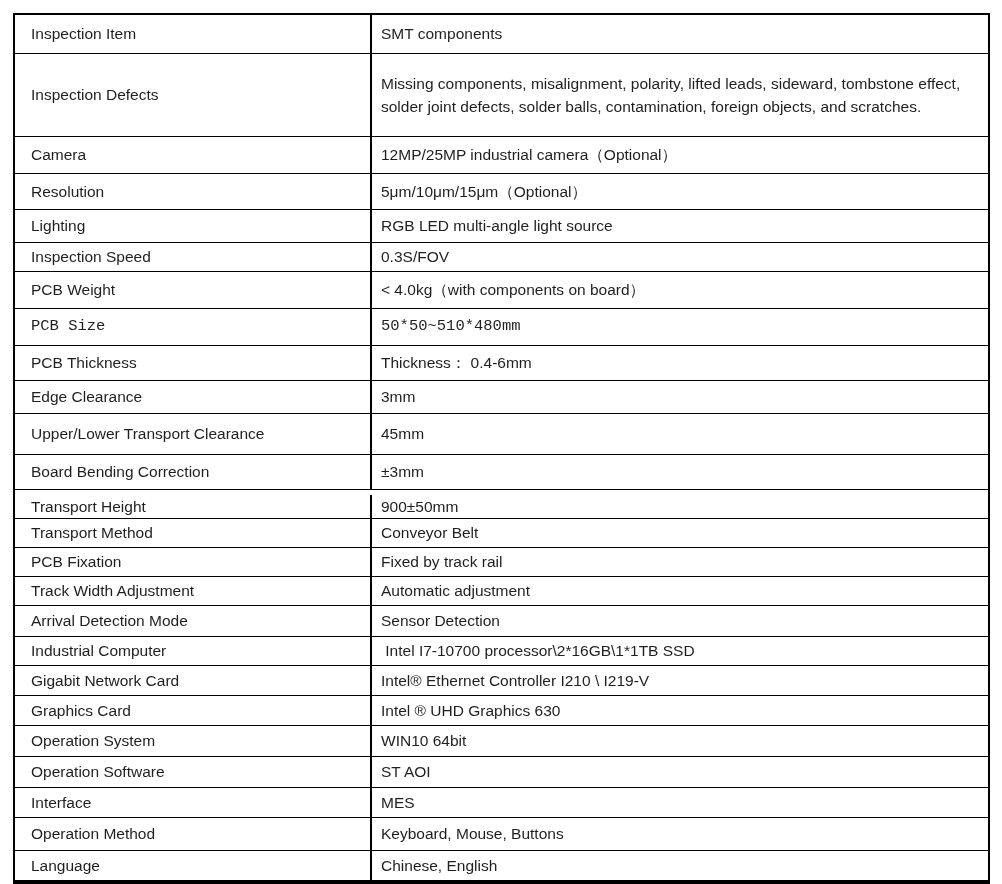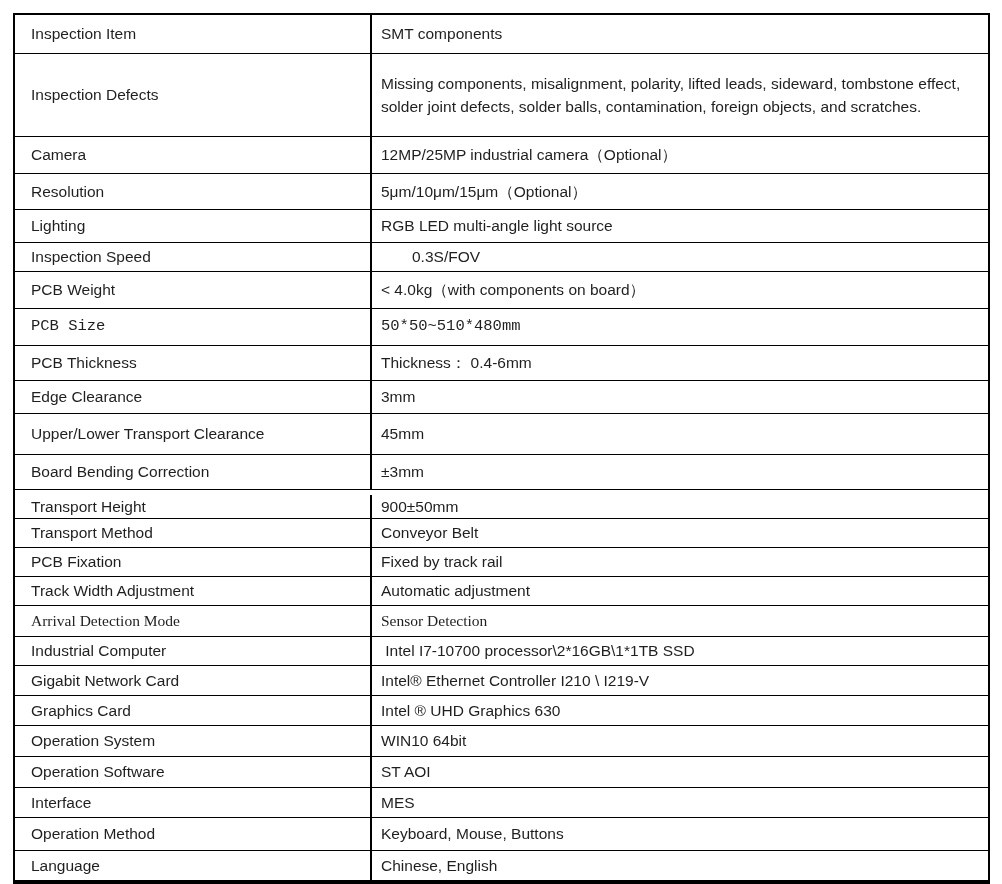--- a/index.html
+++ b/index.html
@@ -52,32 +52,32 @@
     flex: 1;
     padding-left: 9px;
     padding-right: 14px;
   }
   
   .row:nth-child(1)  { height: 39px; }
   .row:nth-child(2)  { height: 83px; }
   .row:nth-child(3)  { height: 37px; }
   .row:nth-child(4)  { height: 36px; }
   .row:nth-child(5)  { height: 33px; }
-  .row:nth-child(6)  { height: 29px; gap: 31px; }
+  .row:nth-child(6)  { height: 29px; }
   .row:nth-child(7)  { height: 37px; }
   .row:nth-child(8)  { height: 37px; font-family: Liberation Mono, monospace; }
   .row:nth-child(9)  { height: 35px; }
   .row:nth-child(10) { height: 33px; }
   .row:nth-child(11) { height: 41px; }
   .row:nth-child(12) { height: 35px; }
   .row:nth-child(13) { height: 29px; align-items: flex-end; }
   .row:nth-child(14) { height: 29px; }
   .row:nth-child(15) { height: 29px; }
   .row:nth-child(16) { height: 29px; }
-  .row:nth-child(17) { height: 31px; font-family: Liberation Serif, serif; }
+  .row:nth-child(17) { height: 31px; }
   .row:nth-child(18) { height: 29px; }
   .row:nth-child(19) { height: 30px; }
   .row:nth-child(20) { height: 30px; }
   .row:nth-child(21) { height: 31px; }
   .row:nth-child(22) { height: 31px; }
   .row:nth-child(23) { height: 30px; }
   .row:nth-child(24) { height: 33px; }
   .row:nth-child(25) { height: 29px; }
 </style>
 </head>

